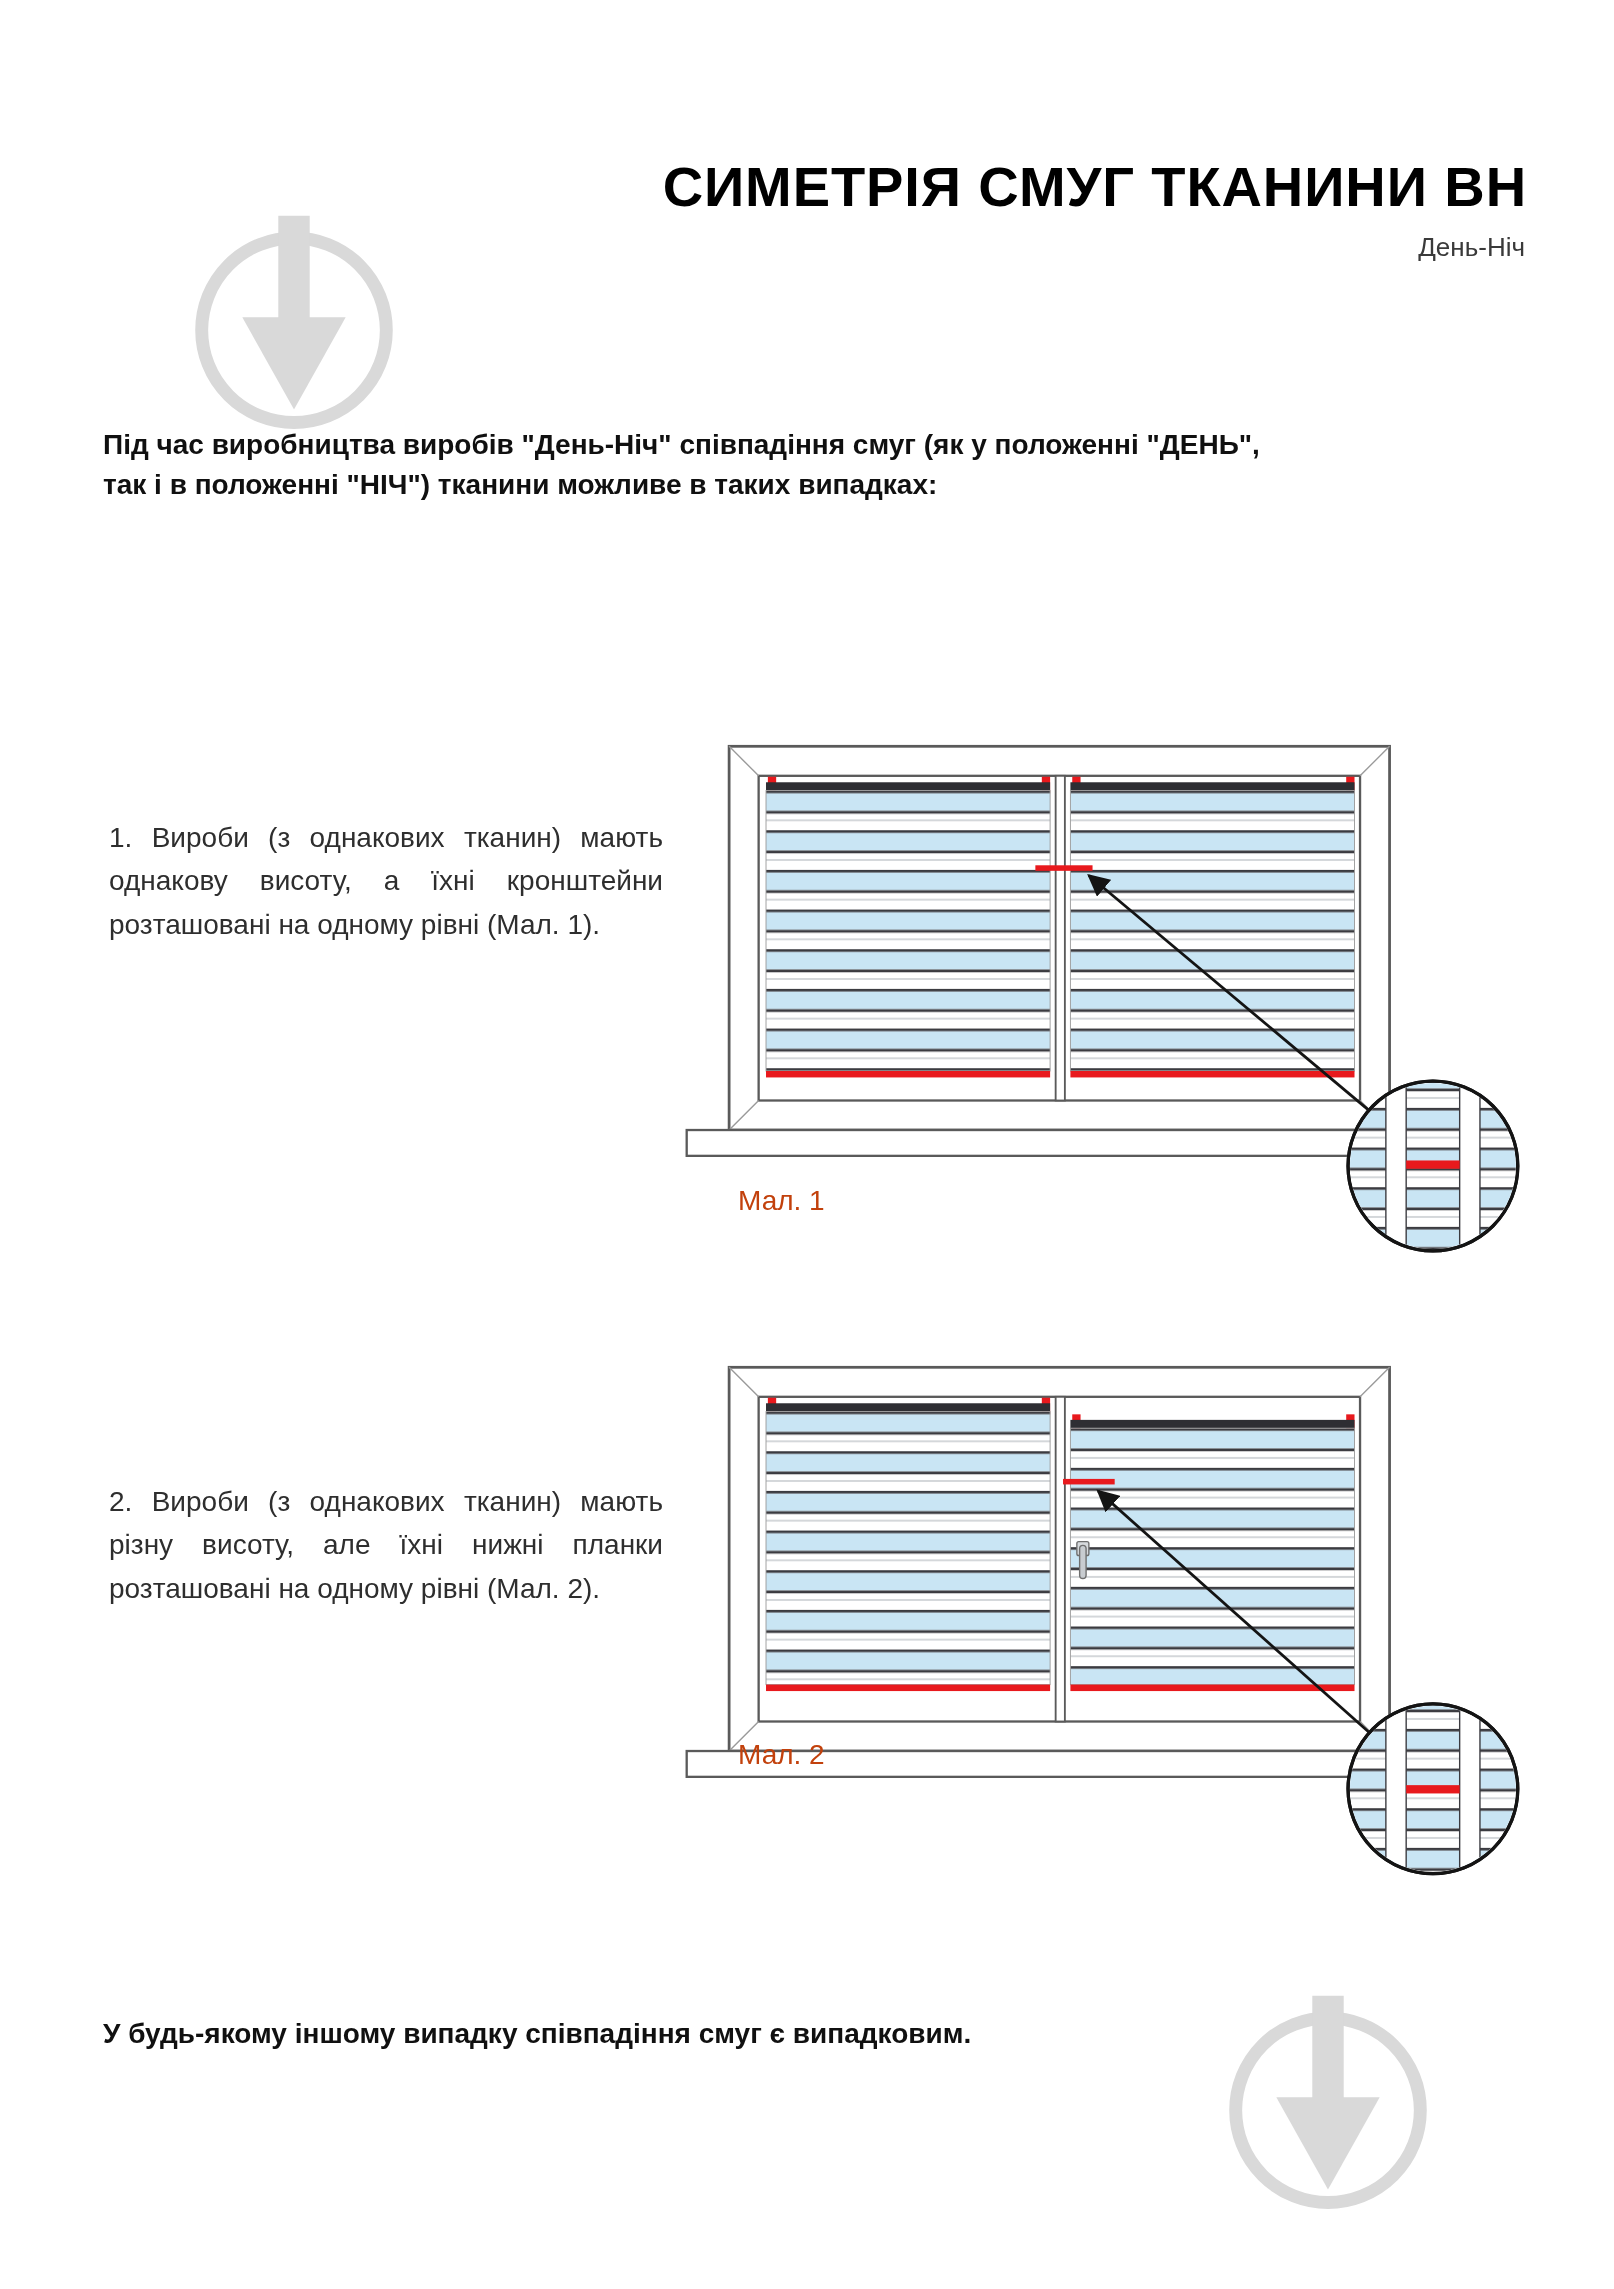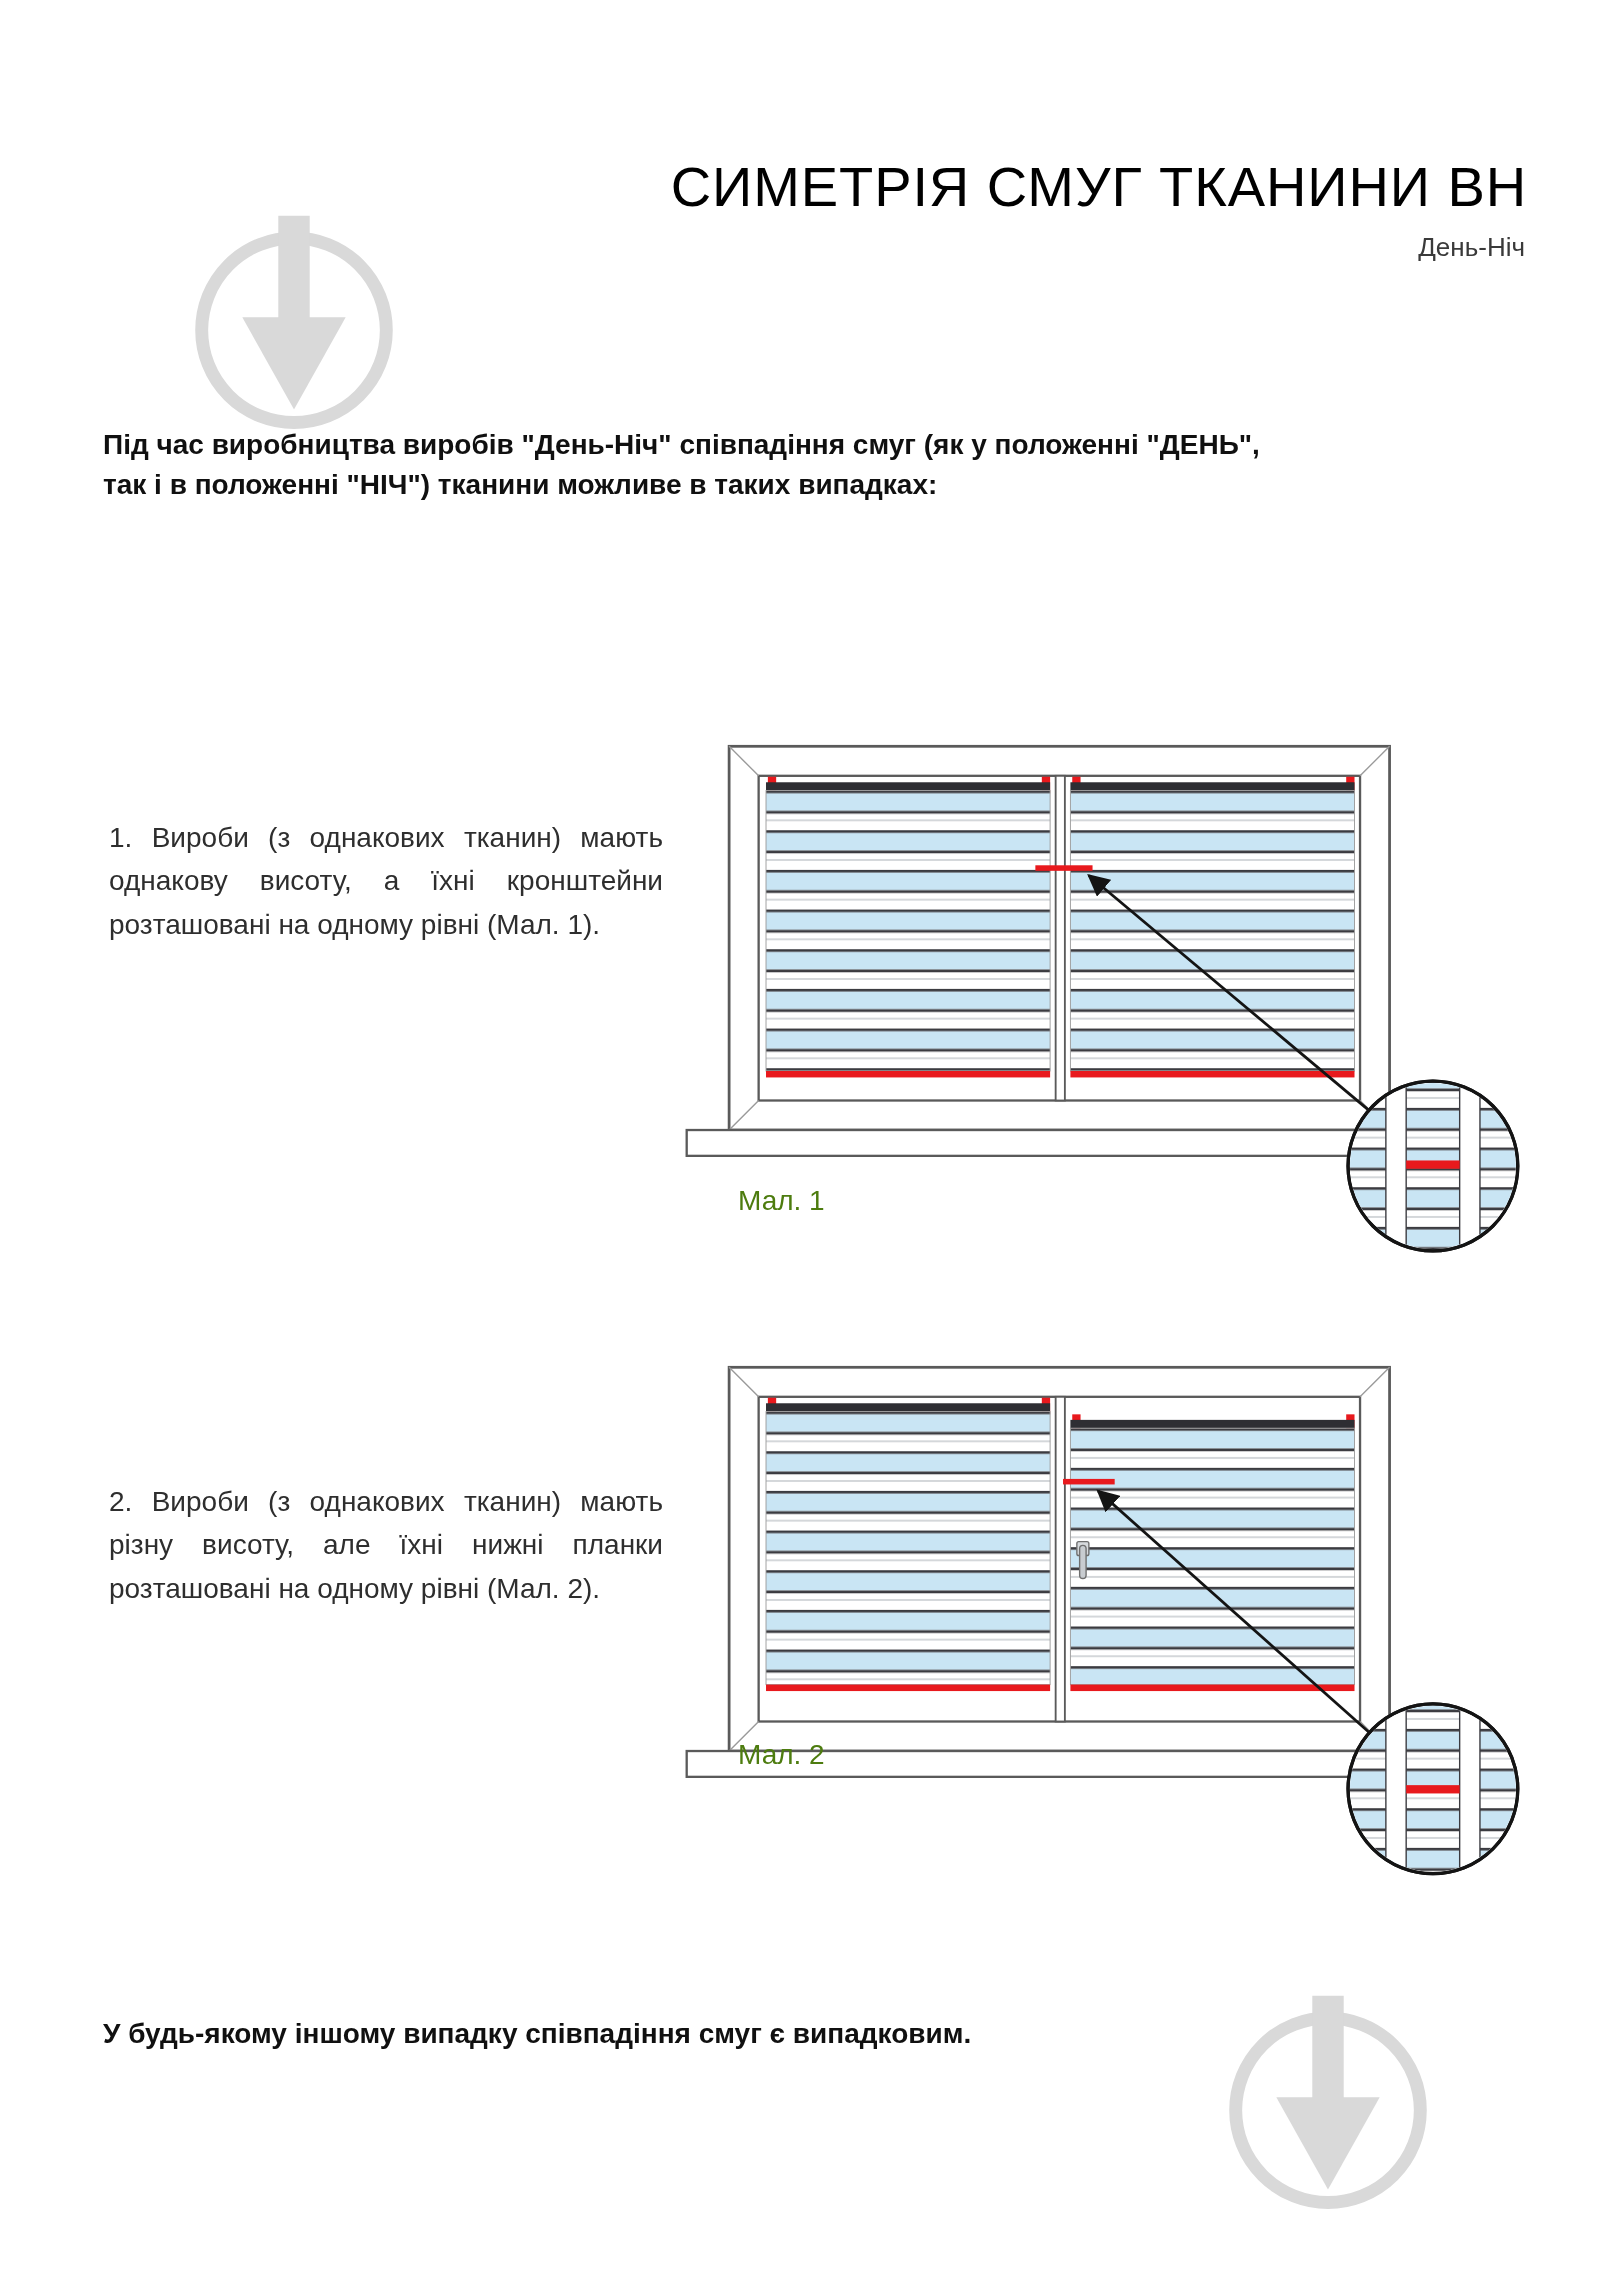--- a/index.html
+++ b/index.html
@@ -3,35 +3,35 @@
 <meta charset="utf-8">
 <style>
   html, body { margin:0; padding:0; background:#ffffff; }
   body { font-family:"Liberation Sans", sans-serif; }
   .page {
     position:relative; width:1614px; height:2290px;
     background:#ffffff; overflow:hidden; color:#1c1c1c; margin:0 auto;
   }
   .abs { position:absolute; }
   .title {
-    right:87px; top:116px; font-size:56px; font-weight:normal;
+    right:87px; top:116px; font-size:56px; font-weight:bold;
     letter-spacing:0.9px; color:#000; white-space:nowrap;
   }
   .subtitle { right:89px; top:222px; font-size:26px; color:#3a3a3a;margin-top:10px; }
   .intro {
     left:103px; top:425px; width:1444px; font-size:28px; font-weight:bold;
     line-height:1.42; white-space:pre-line; color:#101010; margin:0;
   }
   .item {
     left:109px; width:554px; font-size:28px; line-height:1.55;
     text-align:justify; color:#2e2e2e; margin:0;
   }
   .item-1 { top:816px; }
   .item-2 { top:1480px; }
-  .caption { font-size:28px; color:#4d7c0f; }
+  .caption { font-size:28px; color:#c2410c; }
   .caption-1 { left:738px; top:1185px; }
   .caption-2 { left:738px; top:1739px; }
   .footer-line {
     left:103px; top:2018px; font-size:28px; font-weight:bold; color:#101010; margin:0;
   }
 </style>
 </head>
 <body>
 
 <div class="page">

